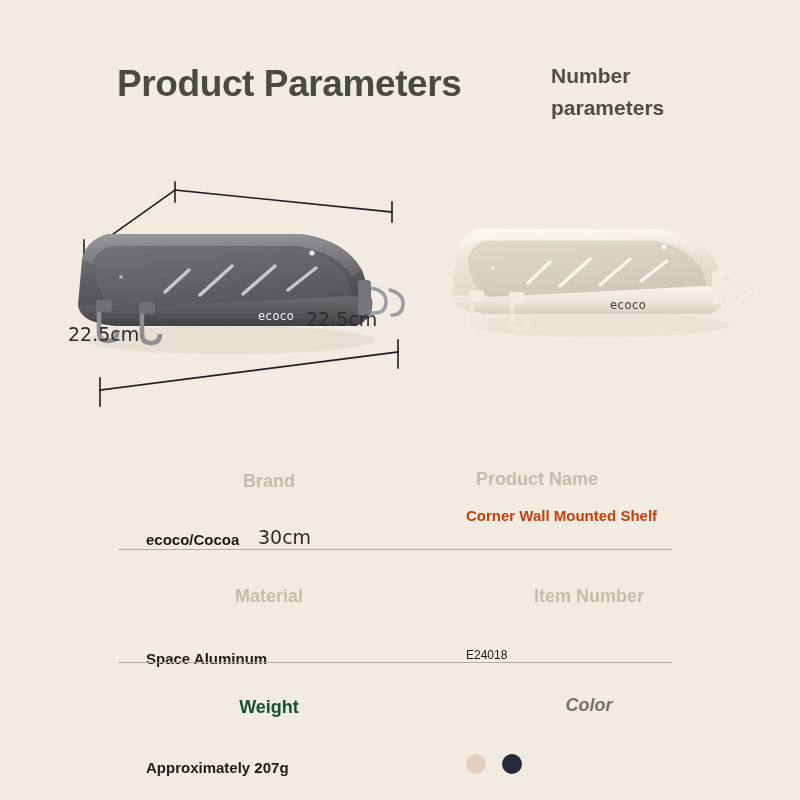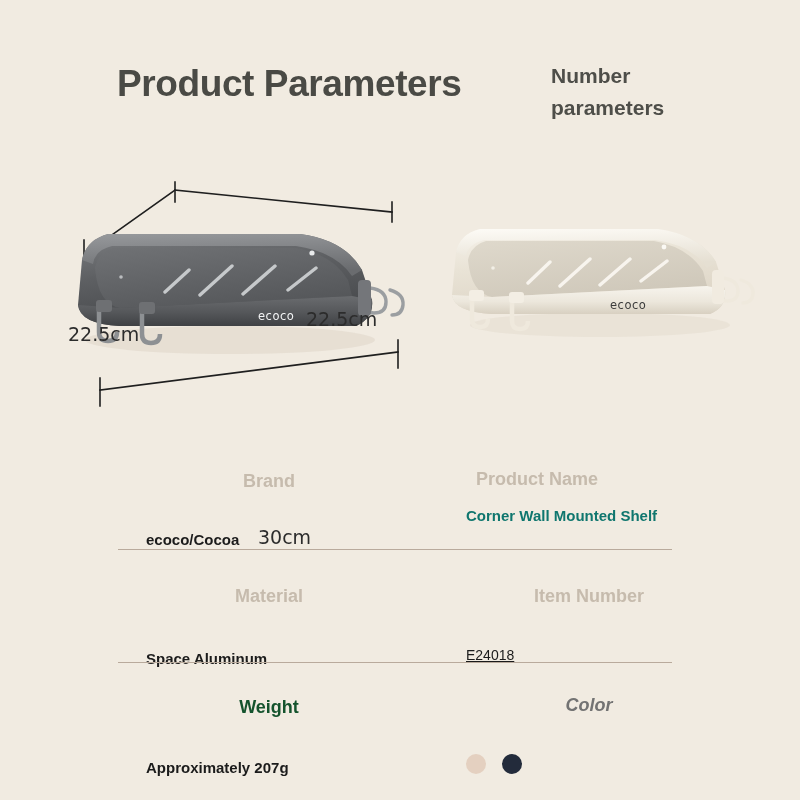--- a/index.html
+++ b/index.html
@@ -109,21 +109,21 @@
     text-align: center;
   }
   .cell-value {
     font-size: 15px;
     font-weight: bold;
     color: #1b1b1b;
     line-height: 20px;
     margin: 0;
     padding-left: 2px;
   }
-  .cell-value.plain { font-weight: normal; font-size: 14px; text-decoration: underline; }
+  .cell-value.plain { font-weight: normal; font-size: 12px; }
 
   .lab-brand   { padding-top: 20px; }
   .val-brand   { padding-top: 28px; }
   .lab-pname   { padding-top: 18px; width: 130px; }
   .val-pname   { padding-top: 6px; }
   .lab-mat     { padding-top: 18px; }
   .val-mat     { padding-top: 32px; }
   .lab-item    { padding-top: 18px; }
   .val-item    { padding-top: 28px; }
   .lab-weight  { padding-top: 16px; }
@@ -341,21 +341,21 @@
 
   <div class="spec">
 
     <div class="spec-row row-1">
       <div class="cell cell-left">
         <div class="cell-label lab-brand" style="color: rgb(198, 187, 173);">Brand</div>
         <div class="cell-value val-brand" style="color: rgb(27, 27, 27);">ecoco/Cocoa</div>
       </div>
       <div class="cell cell-right">
         <div class="cell-label lab-pname" style="color: rgb(198, 187, 173);">Product Name</div>
-        <div class="cell-value val-pname" style="color: #0f766e;">Corner Wall Mounted Shelf</div>
+        <div class="cell-value val-pname" style="color: #c2410c;">Corner Wall Mounted Shelf</div>
       </div>
     </div>
 
     <div class="divider divider-1" style="background: rgb(185, 170, 156);"></div>
 
     <div class="spec-row row-2">
       <div class="cell cell-left">
         <div class="cell-label lab-mat" style="color: rgb(198, 187, 173);">Material</div>
         <div class="cell-value val-mat" style="color: rgb(27, 27, 27);">Space Aluminum</div>
       </div>

